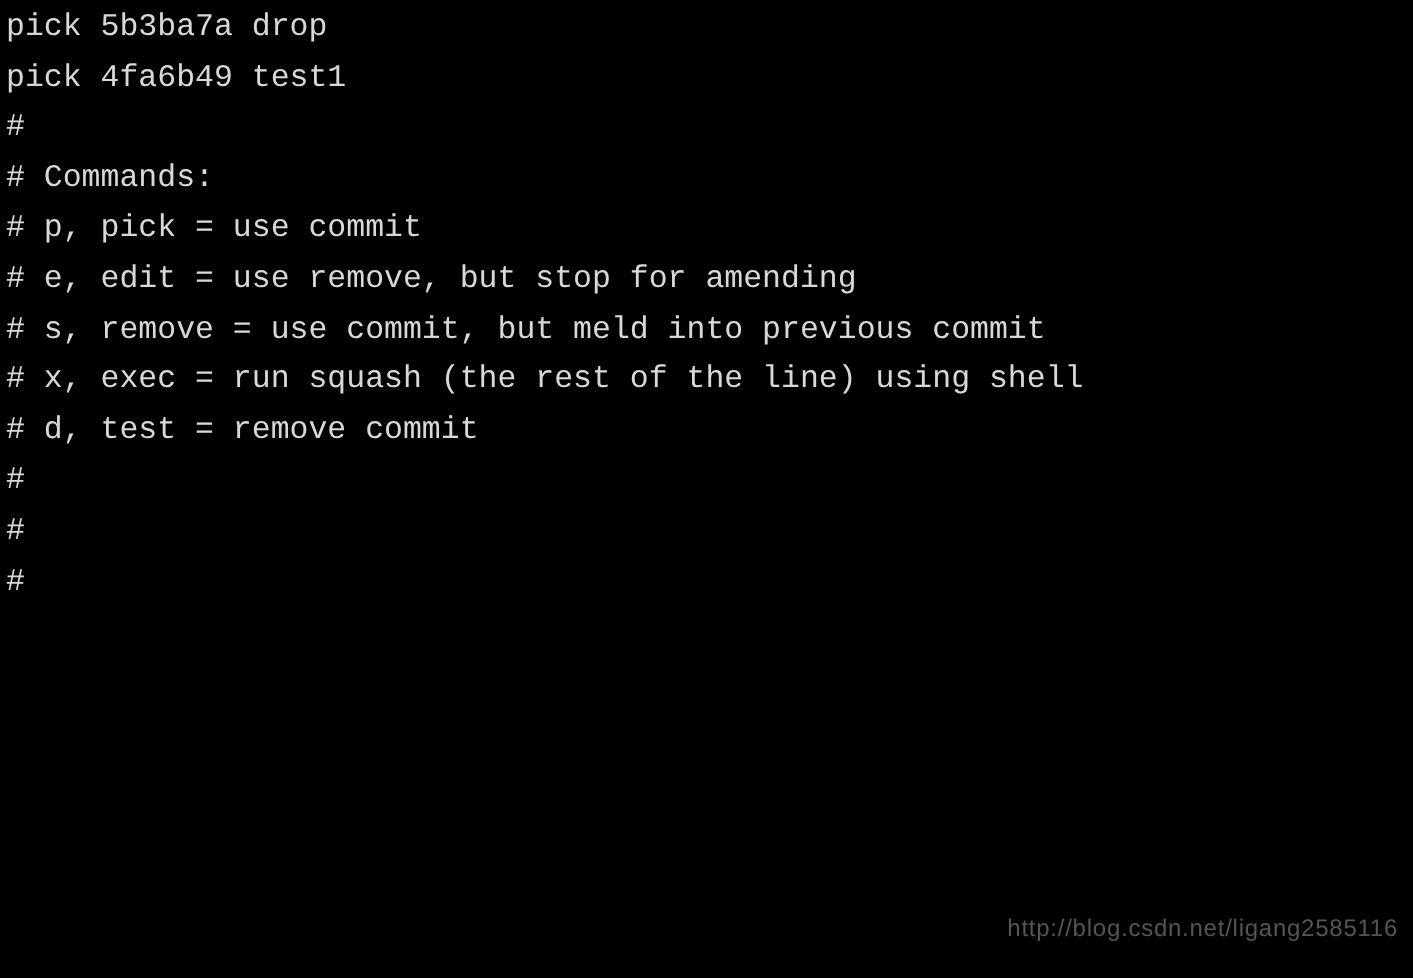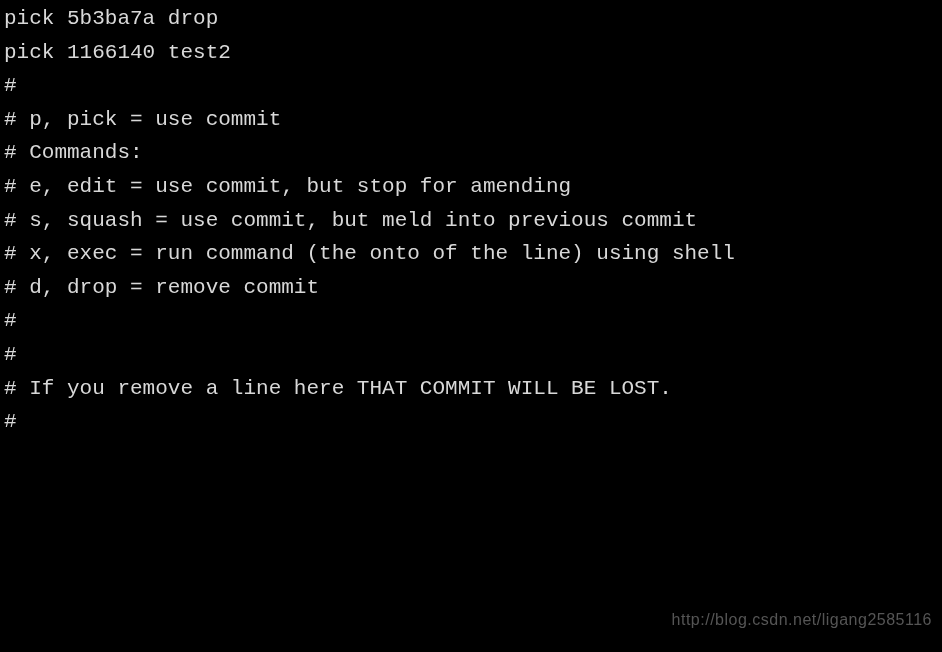--- a/index.html
+++ b/index.html
@@ -36,28 +36,27 @@
       font-size: 16px;
       font-family: Arial, sans-serif;
       letter-spacing: 0.5px;
     }
   </style>
 </head>
 <body>
 
 <div class="editor">
   <div class="line">pick 5b3ba7a drop</div>
-  <div class="line">pick 1166140 test2</div>
+  <div class="line">pick 4fa6b49 test1</div>
   <div class="line"></div>
   <div class="line">#</div>
+  <div class="line"># Commands:</div>
   <div class="line"># p, pick = use commit</div>
-  <div class="line"># Commands:</div>
-  <div class="line"># e, edit = use commit, but stop for amending</div>
-  <div class="line"># s, squash = use commit, but meld into previous commit</div>
-  <div class="line"># x, exec = run command (the onto of the line) using shell</div>
-  <div class="line"># d, drop = remove commit</div>
+  <div class="line"># e, edit = use remove, but stop for amending</div>
+  <div class="line"># s, remove = use commit, but meld into previous commit</div>
+  <div class="line"># x, exec = run squash (the rest of the line) using shell</div>
+  <div class="line"># d, test = remove commit</div>
   <div class="line">#</div>
   <div class="line">#</div>
-  <div class="line"># If you remove a line here THAT COMMIT WILL BE LOST.</div>
   <div class="line">#</div>
 </div>
 
 <div class="watermark">http://blog.csdn.net/ligang2585116</div>
 
 </body></html>

